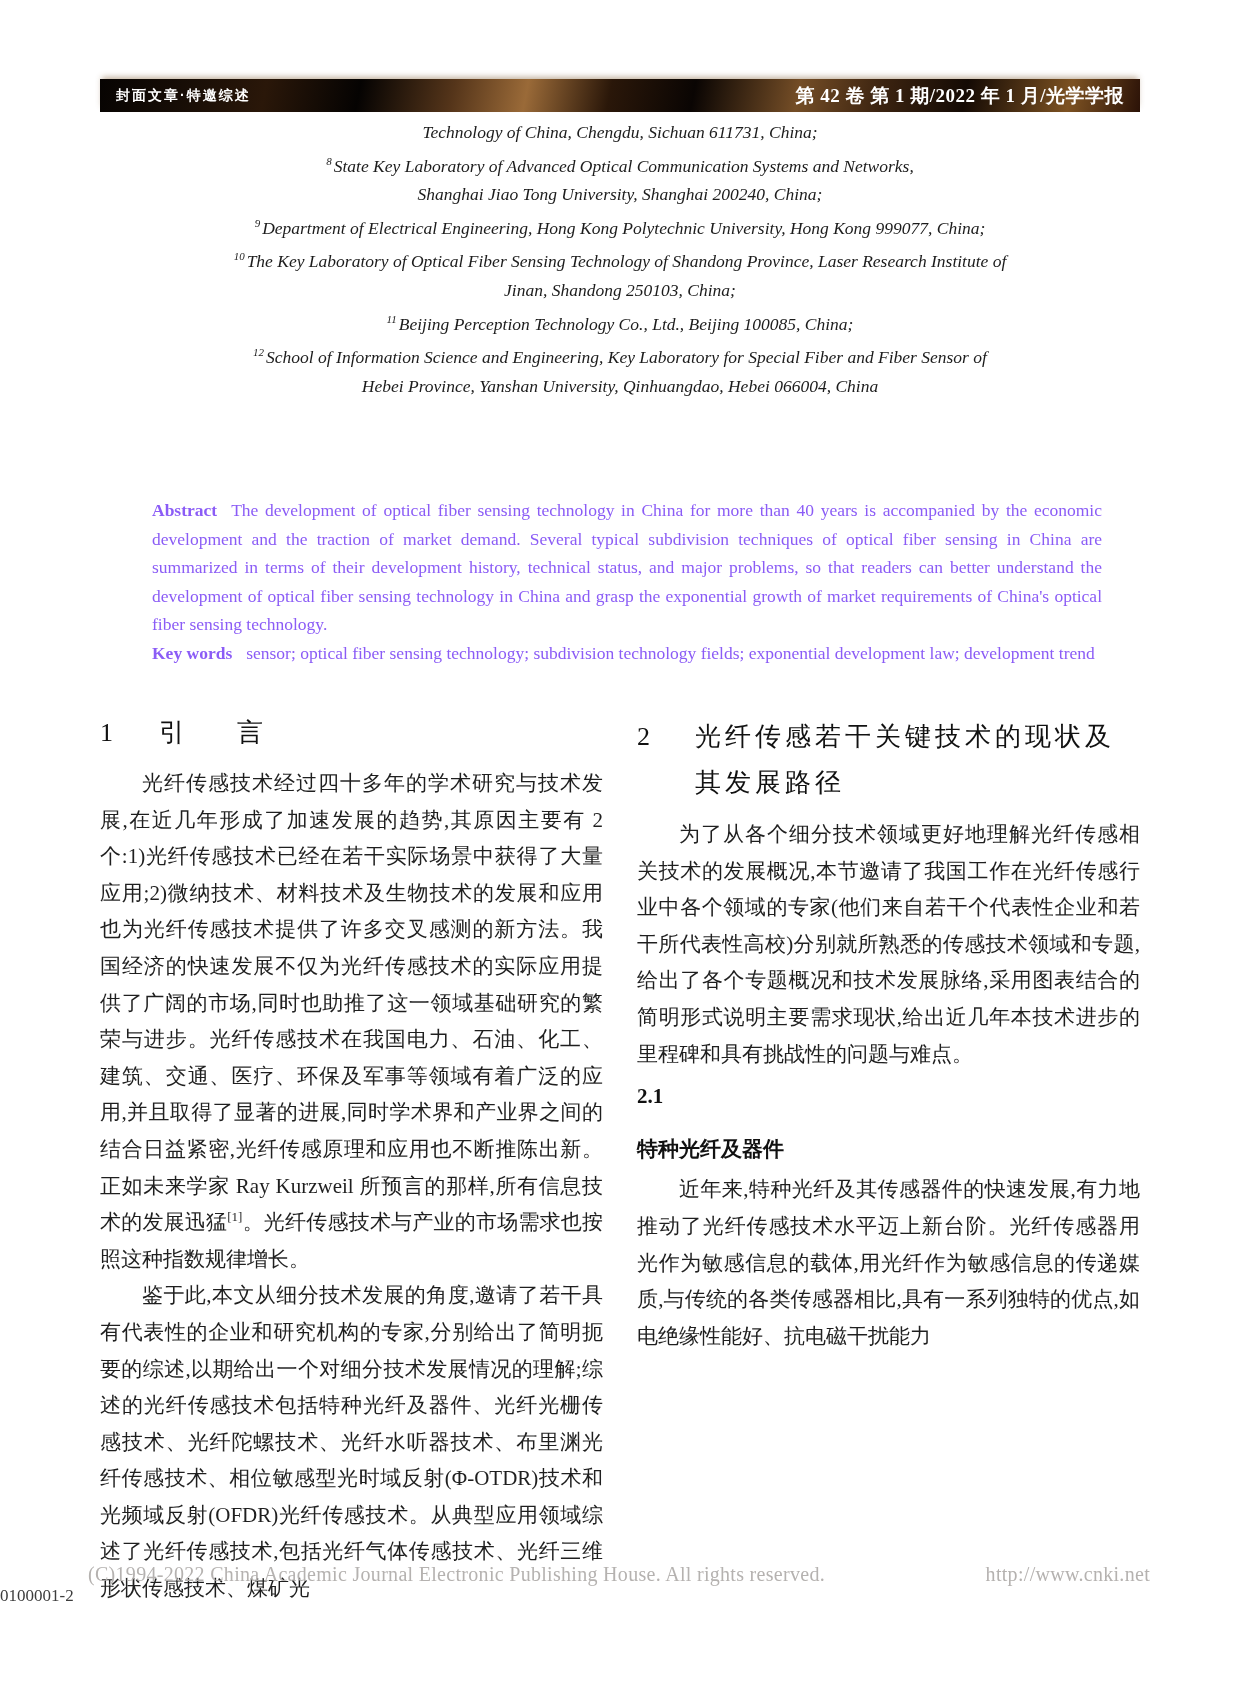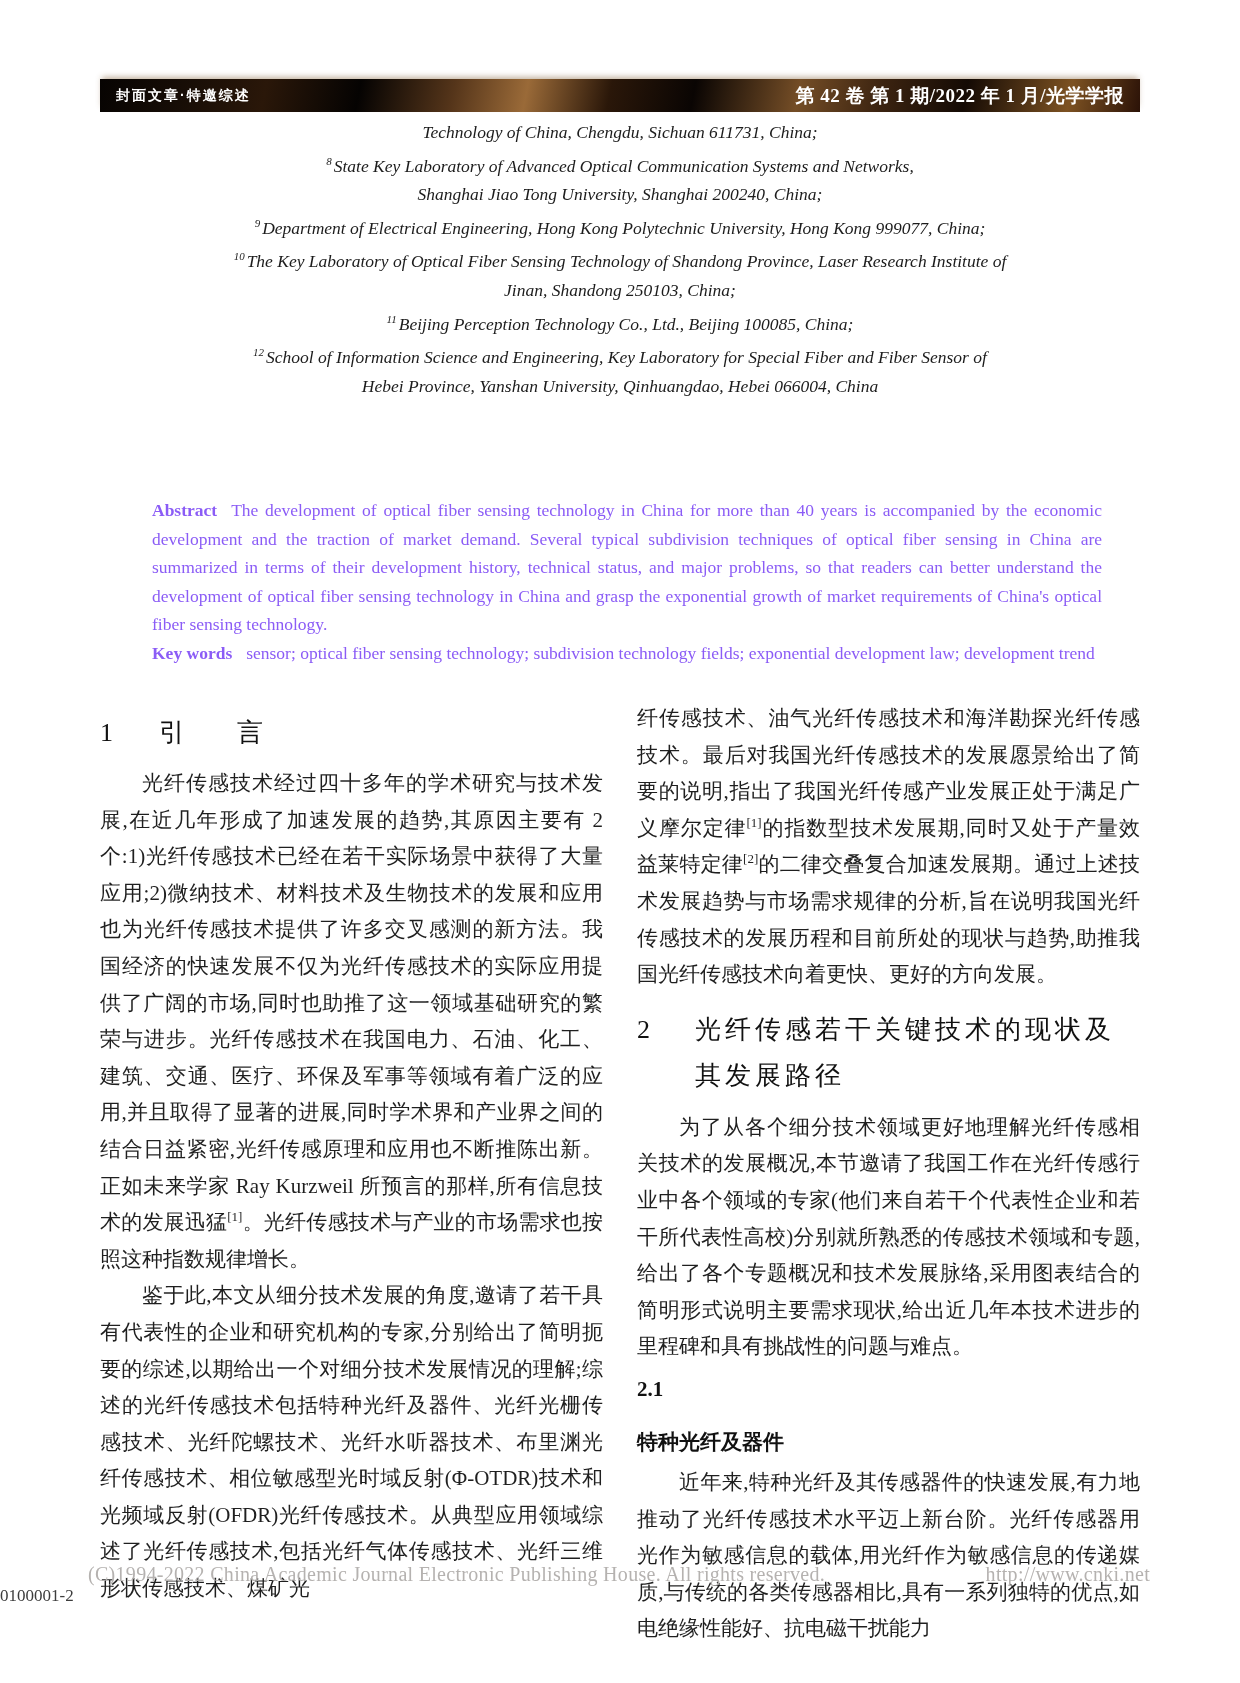--- a/index.html
+++ b/index.html
@@ -112,21 +112,20 @@
     <div class="col">
       <h2 class="sec-h1">
         <span class="sec-num">1</span>
         <span class="sec-title">引　　言</span>
       </h2>
       <p>光纤传感技术经过四十多年的学术研究与技术发展,在近几年形成了加速发展的趋势,其原因主要有 2 个:1)光纤传感技术已经在若干实际场景中获得了大量应用;2)微纳技术、材料技术及生物技术的发展和应用也为光纤传感技术提供了许多交叉感测的新方法。我国经济的快速发展不仅为光纤传感技术的实际应用提供了广阔的市场,同时也助推了这一领域基础研究的繁荣与进步。光纤传感技术在我国电力、石油、化工、建筑、交通、医疗、环保及军事等领域有着广泛的应用,并且取得了显著的进展,同时学术界和产业界之间的结合日益紧密,光纤传感原理和应用也不断推陈出新。正如未来学家 Ray Kurzweil 所预言的那样,所有信息技术的发展迅猛<sup>[1]</sup>。光纤传感技术与产业的市场需求也按照这种指数规律增长。</p>
       <p>鉴于此,本文从细分技术发展的角度,邀请了若干具有代表性的企业和研究机构的专家,分别给出了简明扼要的综述,以期给出一个对细分技术发展情况的理解;综述的光纤传感技术包括特种光纤及器件、光纤光栅传感技术、光纤陀螺技术、光纤水听器技术、布里渊光纤传感技术、相位敏感型光时域反射(Φ-OTDR)技术和光频域反射(OFDR)光纤传感技术。从典型应用领域综述了光纤传感技术,包括光纤气体传感技术、光纤三维形状传感技术、煤矿光</p>
     </div>
 
     <div class="col rcol-pad">
-      <p class="no-indent">纤传感技术、油气光纤传感技术和海洋勘探光纤传感技术。最后对我国光纤传感技术的发展愿景给出了简要的说明,指出了我国光纤传感产业发展正处于满足广义摩尔定律<sup>[1]</sup>的指数型技术发展期,同时又处于产量效益莱特定律<sup>[2]</sup>的二律交叠复合加速发展期。通过上述技术发展趋势与市场需求规律的分析,旨在说明我国光纤传感技术的发展历程和目前所处的现状与趋势,助推我国光纤传感技术向着更快、更好的方向发展。</p>
       <h2 class="sec-h2">
         <span class="sec-num">2</span>
         <span class="sec-title">光纤传感若干关键技术的现状及其发展路径</span>
       </h2>
       <p>为了从各个细分技术领域更好地理解光纤传感相关技术的发展概况,本节邀请了我国工作在光纤传感行业中各个领域的专家(他们来自若干个代表性企业和若干所代表性高校)分别就所熟悉的传感技术领域和专题,给出了各个专题概况和技术发展脉络,采用图表结合的简明形式说明主要需求现状,给出近几年本技术进步的里程碑和具有挑战性的问题与难点。</p>
       <h3 class="sec-h3">
         <span>2.1</span>
         <span>特种光纤及器件</span>
       </h3>
       <p>近年来,特种光纤及其传感器件的快速发展,有力地推动了光纤传感技术水平迈上新台阶。光纤传感器用光作为敏感信息的载体,用光纤作为敏感信息的传递媒质,与传统的各类传感器相比,具有一系列独特的优点,如电绝缘性能好、抗电磁干扰能力</p>

